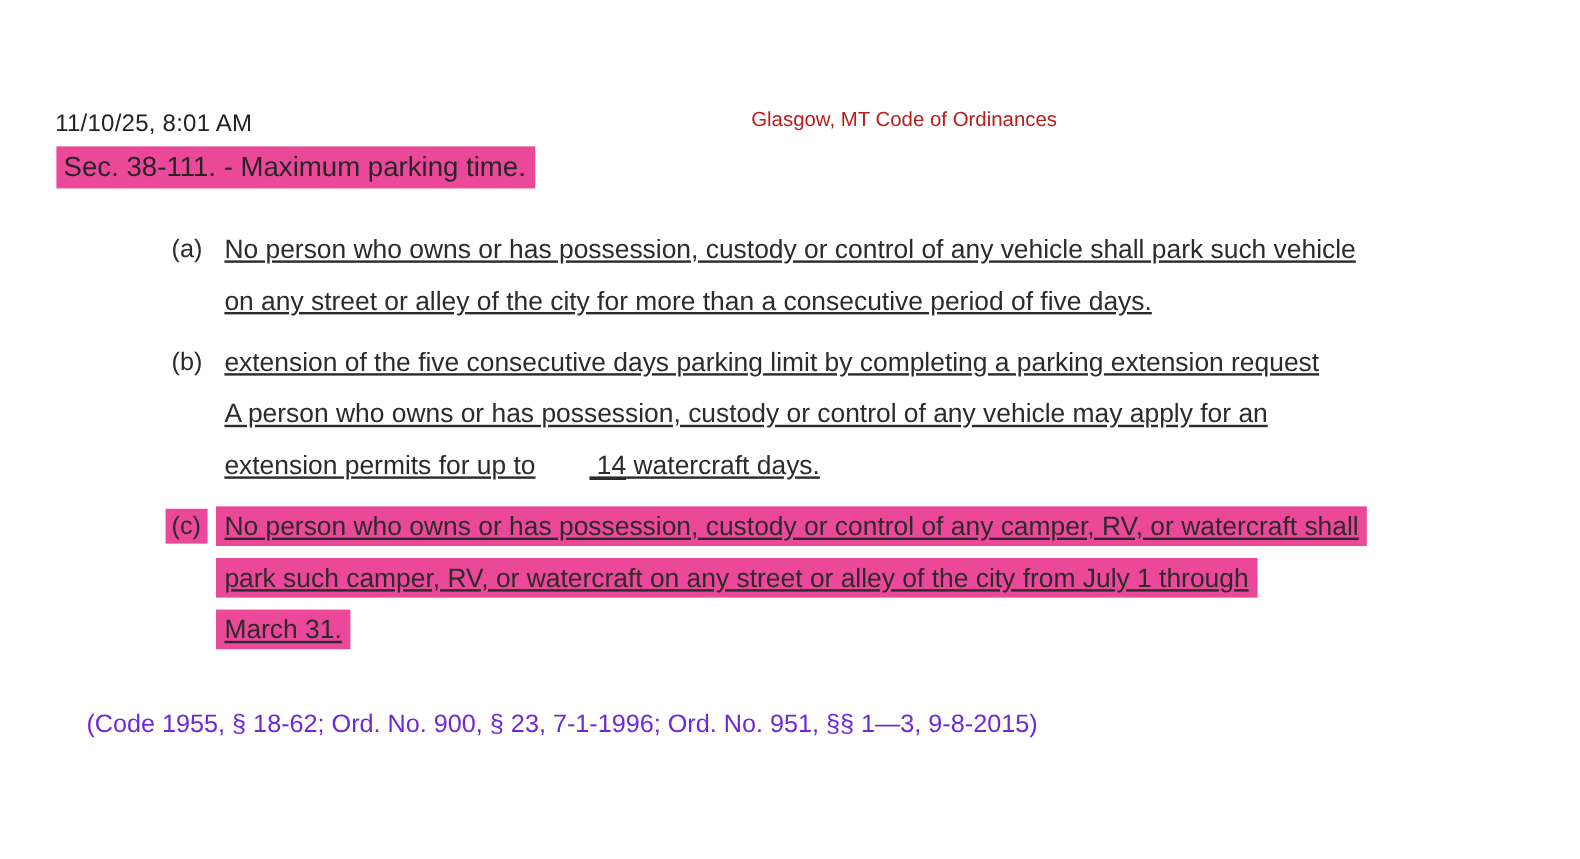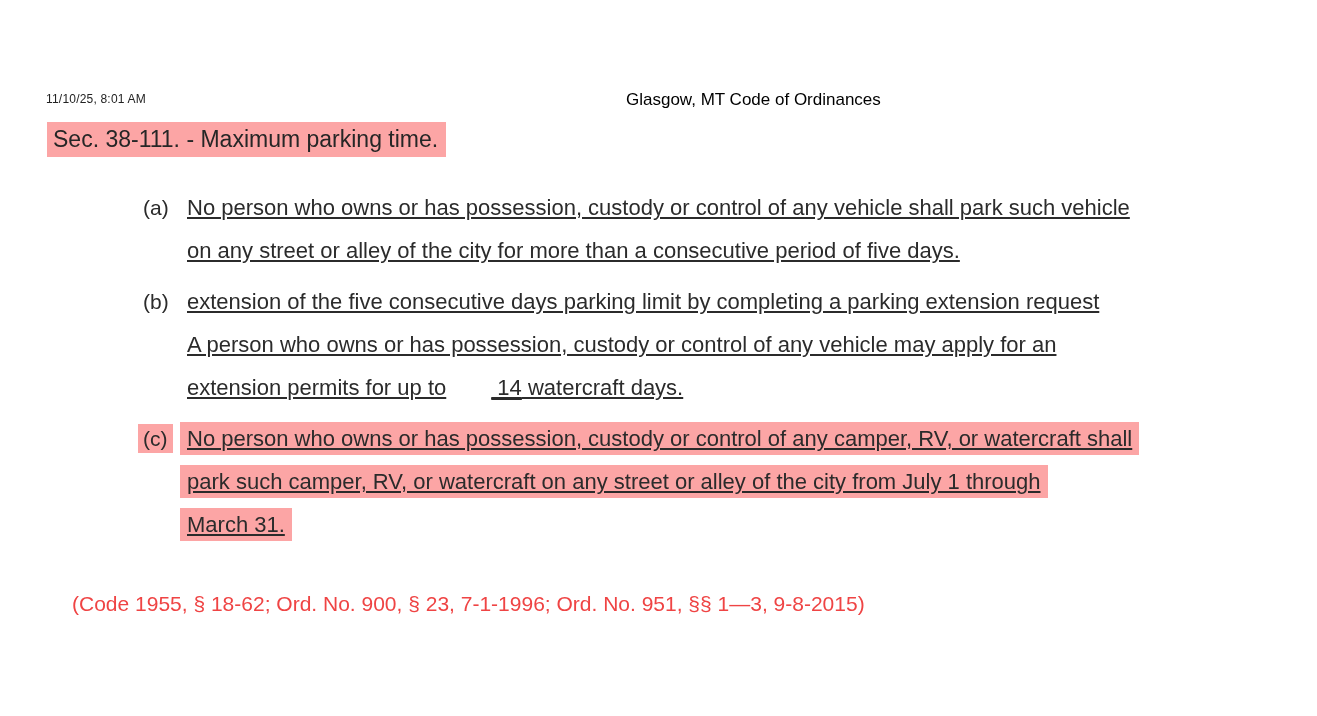--- a/index.html
+++ b/index.html
@@ -13,42 +13,42 @@
     height: 716px;
     background: #ffffff;
     color: #2b2b2b;
     font-family: "Liberation Sans", "DejaVu Sans", sans-serif;
     overflow: hidden;
   }
   .hdr-date {
     position: absolute;
     left: 46px;
     top: 92px;
-    font-size: 12px;
+    font-size: 20px;
     color: #222222;
     letter-spacing: 0.2px;
   }
   .hdr-title {
     position: absolute;
     left: 626px;
     top: 90px;
     font-size: 17px;
-    color: #000000;
+    color: #b91c1c;
   }
   .sec-heading {
     position: absolute;
     left: 53px;
     top: 126px;
     margin: 0;
     font-size: 23px;
     font-weight: 400;
     color: #262626;
   }
   .hl {
-    background: #fca5a5;
+    background: #ec4899;
   }
   .sec-heading .hl {
     padding: 4px 8px 5px 6px;
     margin-left: -6px;
   }
   .body-block {
     position: absolute;
     left: 143px;
     top: 186px;
     width: 1130px;
@@ -85,21 +85,21 @@
   .u {
     text-decoration: underline;
     text-underline-offset: 3px;
     margin-left: 45px;
   }
   .citation {
     position: absolute;
     left: 72px;
     top: 592px;
     font-size: 21px;
-    color: #ef4444;
+    color: #6d28d9;
   }
 </style>
 </head>
 <body>
 
 <div class="page">
 
   <div class="hdr-date">11/10/25, 8:01 AM</div>
 
   <div class="hdr-title">Glasgow, MT Code of Ordinances</div>

